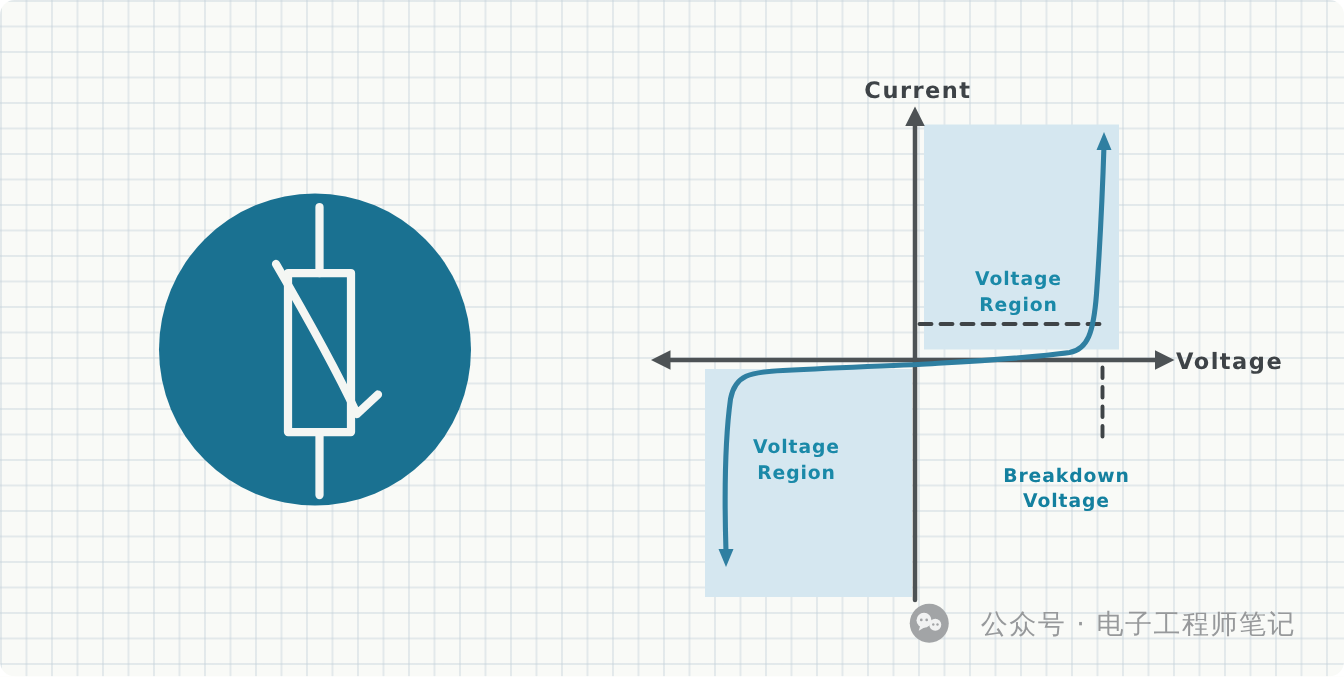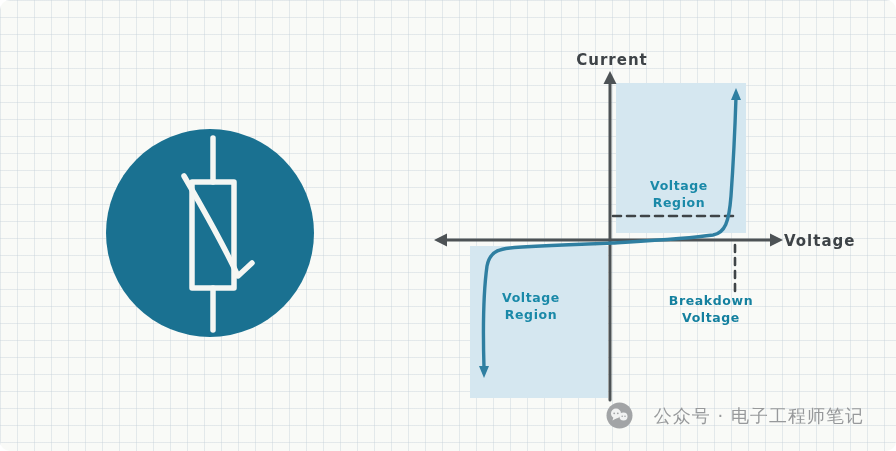--- a/index.html
+++ b/index.html
@@ -27,21 +27,21 @@
   }
   .teal-label{
     color:#1a89a8;
     font-size:12.5px;
     letter-spacing:.6px;
     font-weight:600;
     text-align:center;
     line-height:17px;
     white-space:nowrap;
   }
-  .teal-label.bold{font-weight:800;color:#14809f;}
+  .teal-label.bold{font-weight:800;color:#14809f;margin-top:16px;}
   .center-x{transform:translateX(-50%);}
 
   .watermark{
     display:flex;align-items:center;gap:21px;
     color:#97999b;
     font-size:18px;
     letter-spacing:1px;
     white-space:nowrap;
   }
 </style>

